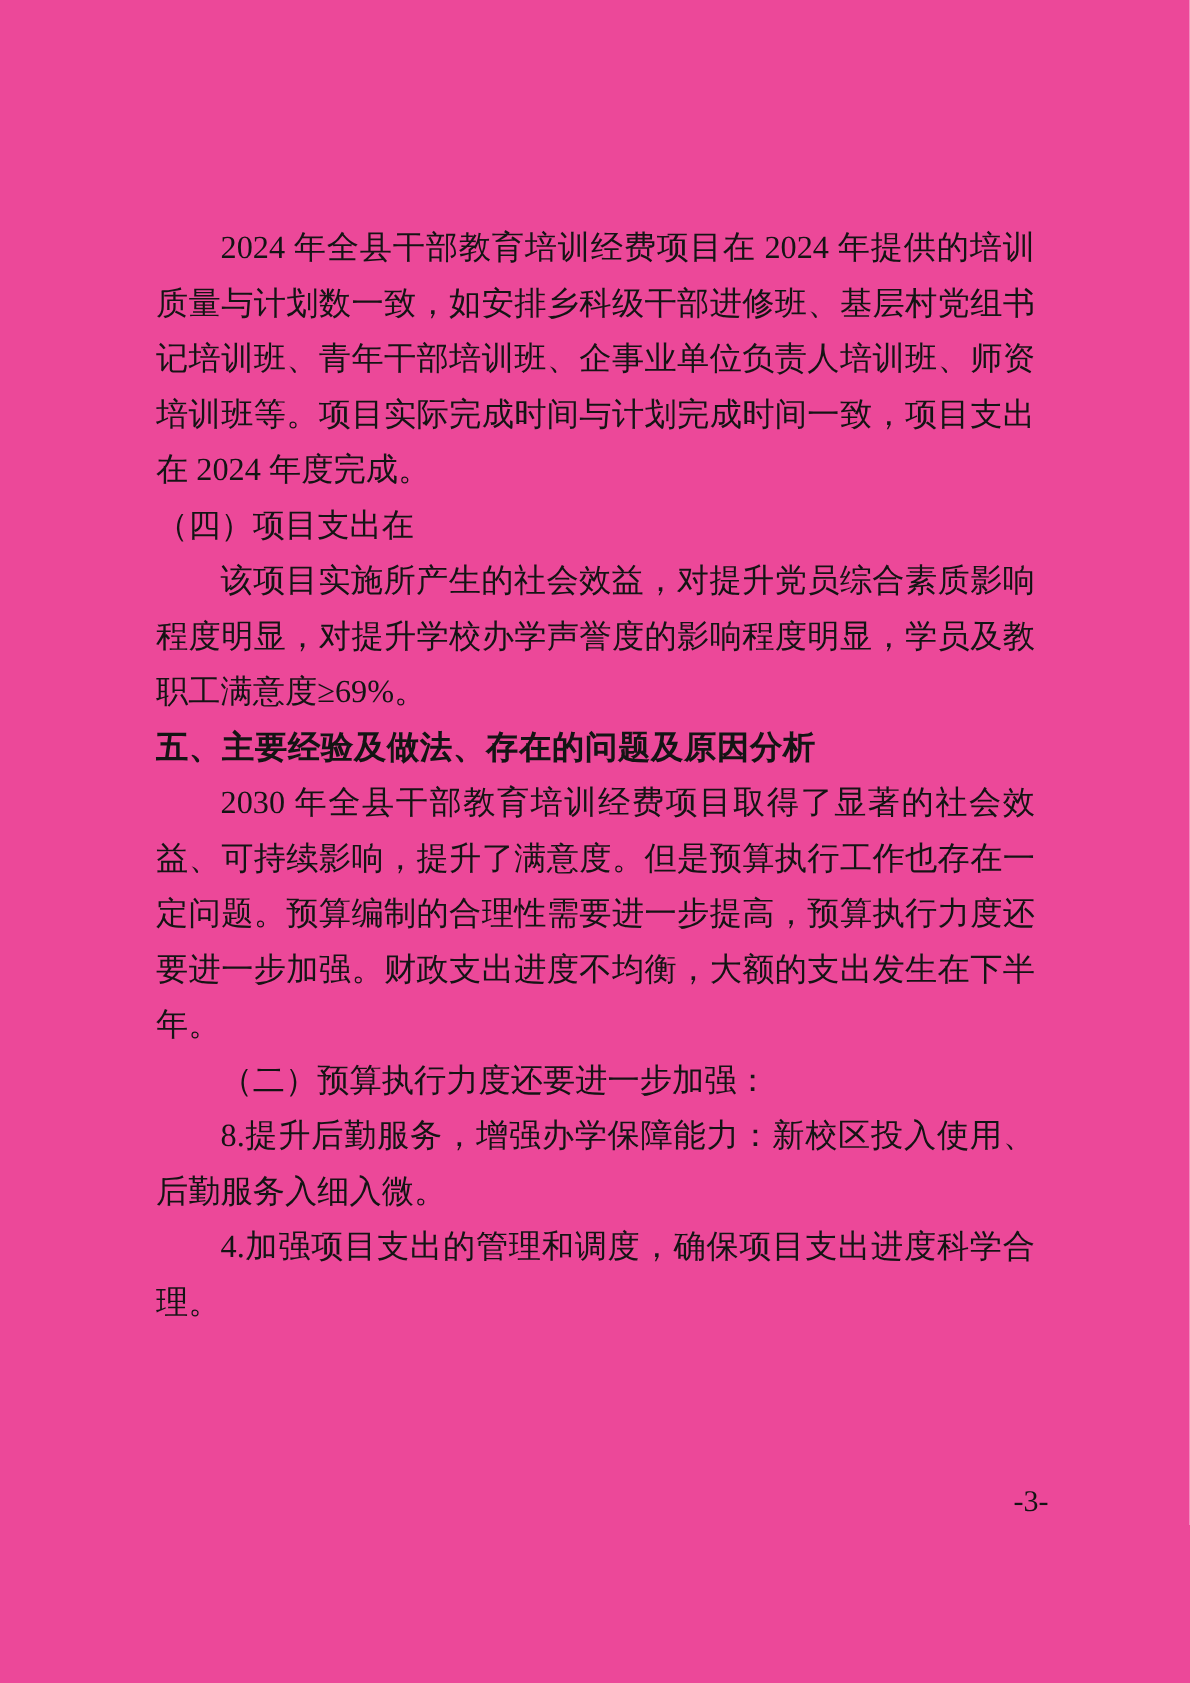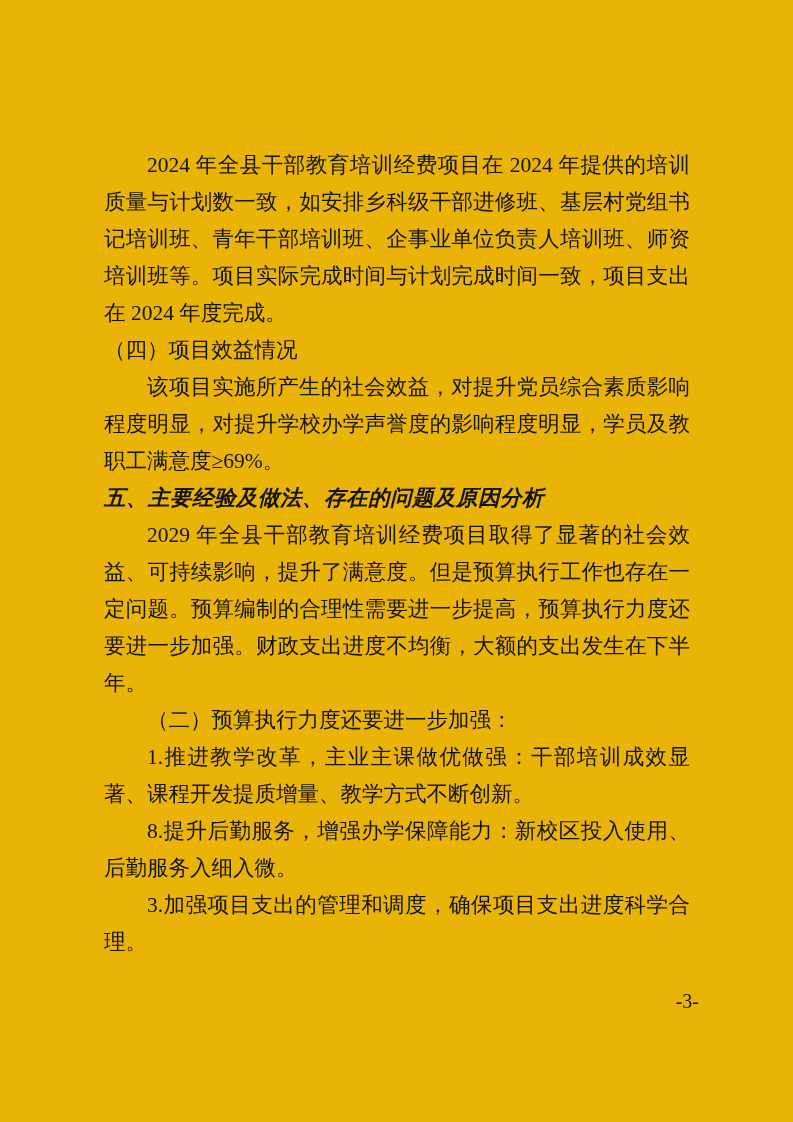--- a/index.html
+++ b/index.html
@@ -13,21 +13,21 @@
     position: relative;
     font-family: "Liberation Serif", "DejaVu Serif", serif;
     color: #141414;
     overflow: hidden;
   }
   .page {
     position: absolute;
     left: 0; top: 0;
     width: 793px;
     height: 1122px;
-    background: #eab308;
+    background: #ec4899;
   }
   .content {
     position: absolute;
     left: 104px;
     top: 147px;
     width: 586px;
   }
   .content p {
     margin: 0;
     font-size: 21.5px;
@@ -36,42 +36,40 @@
     text-justify: inter-ideograph;
     word-break: break-all;
   }
   .indent {
     text-indent: 2em;
   }
   .section-heading {
     font-family: "Liberation Sans", "DejaVu Sans", sans-serif;
     font-weight: bold;
     letter-spacing: 0.5px;
-    font-style: italic;
   }
   .page-footer {
     position: absolute;
     top: 989px;
     right: 94px;
     font-size: 20px;
     line-height: 24px;
     font-family: "Liberation Serif", "DejaVu Serif", serif;
     color: #141414;
   }
 </style>
 </head>
 <body>
 
 <div class="page">
   <div class="content">
     <p class="indent">2024 年全县干部教育培训经费项目在 2024 年提供的培训质量与计划数一致，如安排乡科级干部进修班、基层村党组书记培训班、青年干部培训班、企事业单位负责人培训班、师资培训班等。项目实际完成时间与计划完成时间一致，项目支出在 2024 年度完成。</p>
-    <p>（四）项目效益情况</p>
+    <p>（四）项目支出在</p>
     <p class="indent">该项目实施所产生的社会效益，对提升党员综合素质影响程度明显，对提升学校办学声誉度的影响程度明显，学员及教职工满意度≥69%。</p>
     <p class="section-heading">五、主要经验及做法、存在的问题及原因分析</p>
-    <p class="indent">2029 年全县干部教育培训经费项目取得了显著的社会效益、可持续影响，提升了满意度。但是预算执行工作也存在一定问题。预算编制的合理性需要进一步提高，预算执行力度还要进一步加强。财政支出进度不均衡，大额的支出发生在下半年。</p>
+    <p class="indent">2030 年全县干部教育培训经费项目取得了显著的社会效益、可持续影响，提升了满意度。但是预算执行工作也存在一定问题。预算编制的合理性需要进一步提高，预算执行力度还要进一步加强。财政支出进度不均衡，大额的支出发生在下半年。</p>
     <p class="indent">（二）预算执行力度还要进一步加强：</p>
-    <p class="indent">1.推进教学改革，主业主课做优做强：干部培训成效显著、课程开发提质增量、教学方式不断创新。</p>
     <p class="indent">8.提升后勤服务，增强办学保障能力：新校区投入使用、后勤服务入细入微。</p>
-    <p class="indent">3.加强项目支出的管理和调度，确保项目支出进度科学合理。</p>
+    <p class="indent">4.加强项目支出的管理和调度，确保项目支出进度科学合理。</p>
   </div>
 
   <div class="page-footer">-3-</div>
 </div>
 
 </body></html>

